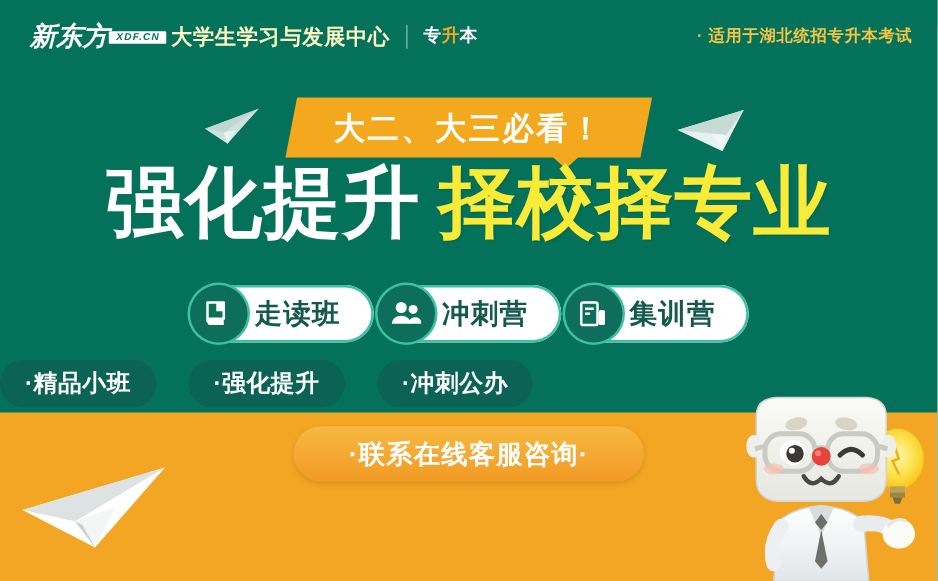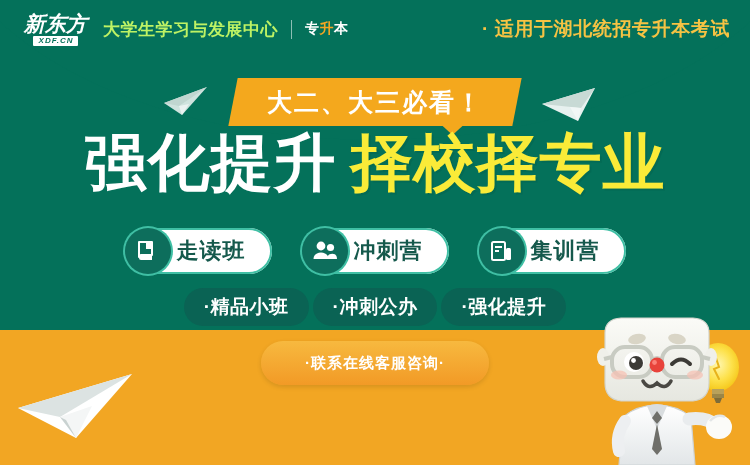--- a/index.html
+++ b/index.html
@@ -46,21 +46,21 @@
     left: 0; right: 0; top: 0;
     height: 58px;
     display: flex;
     align-items: center;
     padding: 0 20px 0 24px;
     box-sizing: border-box;
     z-index: 8;
   }
   .logo-block {
     display: flex;
-    flex-direction: column;
+    flex-direction: row;
     align-items: center;
     justify-content: center;
     line-height: 1;
   }
   .logo-main {
     color: #ffffff;
     font-size: 21px;
     font-weight: bold;
     letter-spacing: 0px;
     font-style: italic;
@@ -72,45 +72,45 @@
     color: #04715A;
     font-size: 8px;
     font-weight: bold;
     letter-spacing: 1px;
     padding: 1px 5px 1px 6px;
     border-radius: 1px;
     font-style: italic;
     white-space: nowrap;
   }
   .header-title {
-    color: #bef264;
+    color: #fef9c3;
     font-size: 17px;
     font-weight: bold;
-    margin-left: 16px;
+    margin-left: 4px;
     white-space: nowrap;
     letter-spacing: 0.5px;
   }
   .header-divider {
     width: 1px;
     height: 19px;
     background: rgba(255,255,255,0.55);
     margin: 0 13px;
   }
   .header-brand {
     font-size: 14px;
     font-weight: bold;
     color: #ffffff;
     white-space: nowrap;
     letter-spacing: 0.5px;
   }
   .header-brand .accent { color: #F5A623; }
   .header-right {
     margin-left: auto;
     color: #F6C343;
-    font-size: 19px;
+    font-size: 13px;
     font-weight: bold;
     letter-spacing: 0.6px;
     white-space: nowrap;
   }
 
   
   .ribbon-wrap {
     position: absolute;
     top: 78px;
     left: 0; right: 0;
@@ -171,21 +171,21 @@
     text-align: center;
   }
 
   
   .pill-row {
     position: absolute;
     top: 228px;
     left: 0; right: 0;
     display: flex;
     justify-content: center;
-    gap: 30px;
+    gap: 3px;
     z-index: 7;
   }
   .pill {
     position: relative;
     height: 46px;
     background: #ffffff;
     border-radius: 23px;
     display: flex;
     align-items: center;
     padding-right: 26px;
@@ -211,22 +211,21 @@
     letter-spacing: 1px;
     white-space: nowrap;
   }
 
   
   .tag-row {
     position: absolute;
     top: 288px;
     left: 0; right: 0;
     display: flex;
-    justify-content: center;
-    gap: 4px;
+    gap: 26px;
     z-index: 7;
   }
   .tag {
     background: #0A6354;
     border-radius: 19px;
     height: 38px;
     padding: 0 20px;
     display: flex;
     align-items: center;
     color: #ffffff;
@@ -247,21 +246,21 @@
   }
   .cta {
     background: linear-gradient(180deg, #F7B93F 0%, #F29A26 100%);
     border-radius: 24px;
     height: 44px;
     padding: 0 44px;
     display: flex;
     align-items: center;
     justify-content: center;
     color: #ffffff;
-    font-size: 15px;
+    font-size: 21px;
     font-weight: bold;
     letter-spacing: 1px;
     white-space: nowrap;
     box-shadow: 0 2px 5px rgba(0,0,0,0.12);
   }
 
   
   .plane { position: absolute; z-index: 6; }
   .plane svg { display: block; }
   .plane-tl { left: 163px; top: 86px; opacity: 0.92; }
@@ -362,22 +361,22 @@
           <rect x="16" y="9" width="5" height="12" rx="1.5" fill="#ffffff"></rect>
         </svg>
       </div>
       <div class="pill-label">集训营</div>
     </div>
 
   </div>
 
   <div class="tag-row">
     <div class="tag">·精品小班</div>
+    <div class="tag">·强化提升</div>
     <div class="tag">·冲刺公办</div>
-    <div class="tag">·强化提升</div>
   </div>
 
   <div class="cta-wrap">
     <div class="cta">·联系在线客服咨询·</div>
   </div>
 
   <div class="plane plane-bl">
     <svg width="120" height="78" viewBox="0 0 120 78">
       <polygon points="4,46 118,12 62,76" fill="#FFFFFF"></polygon>
       <polygon points="4,46 118,12 46,55" fill="#DCE3E2"></polygon>

